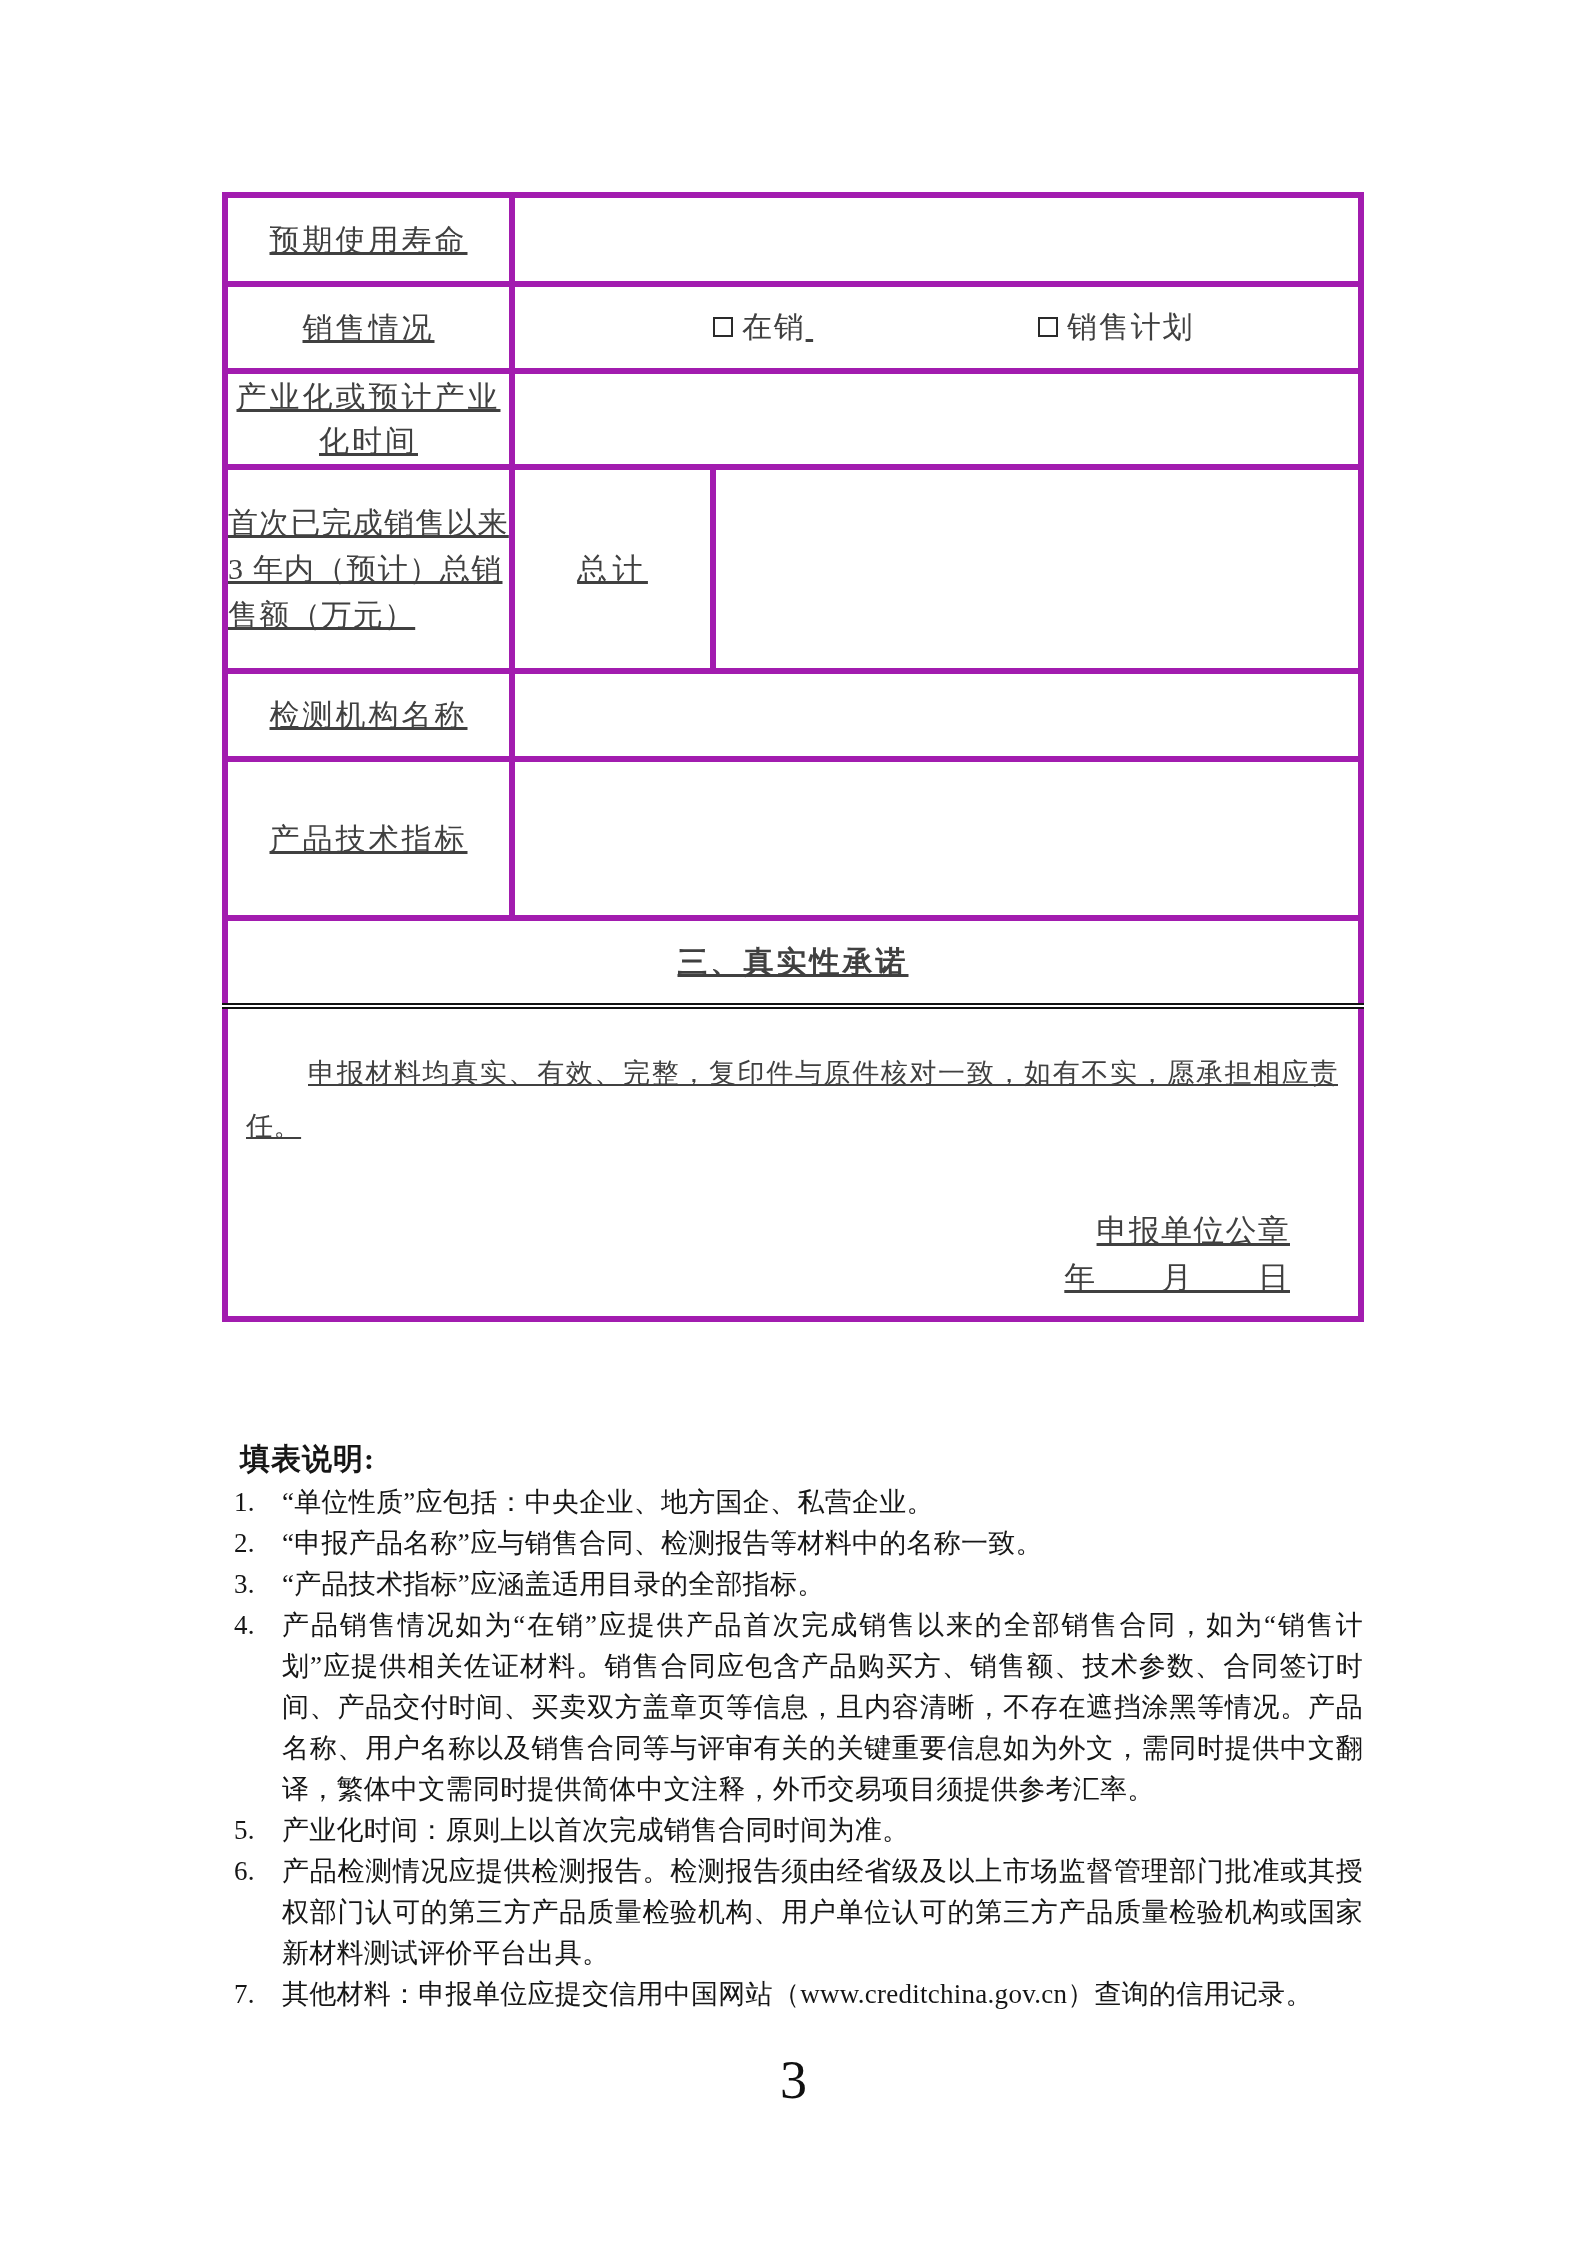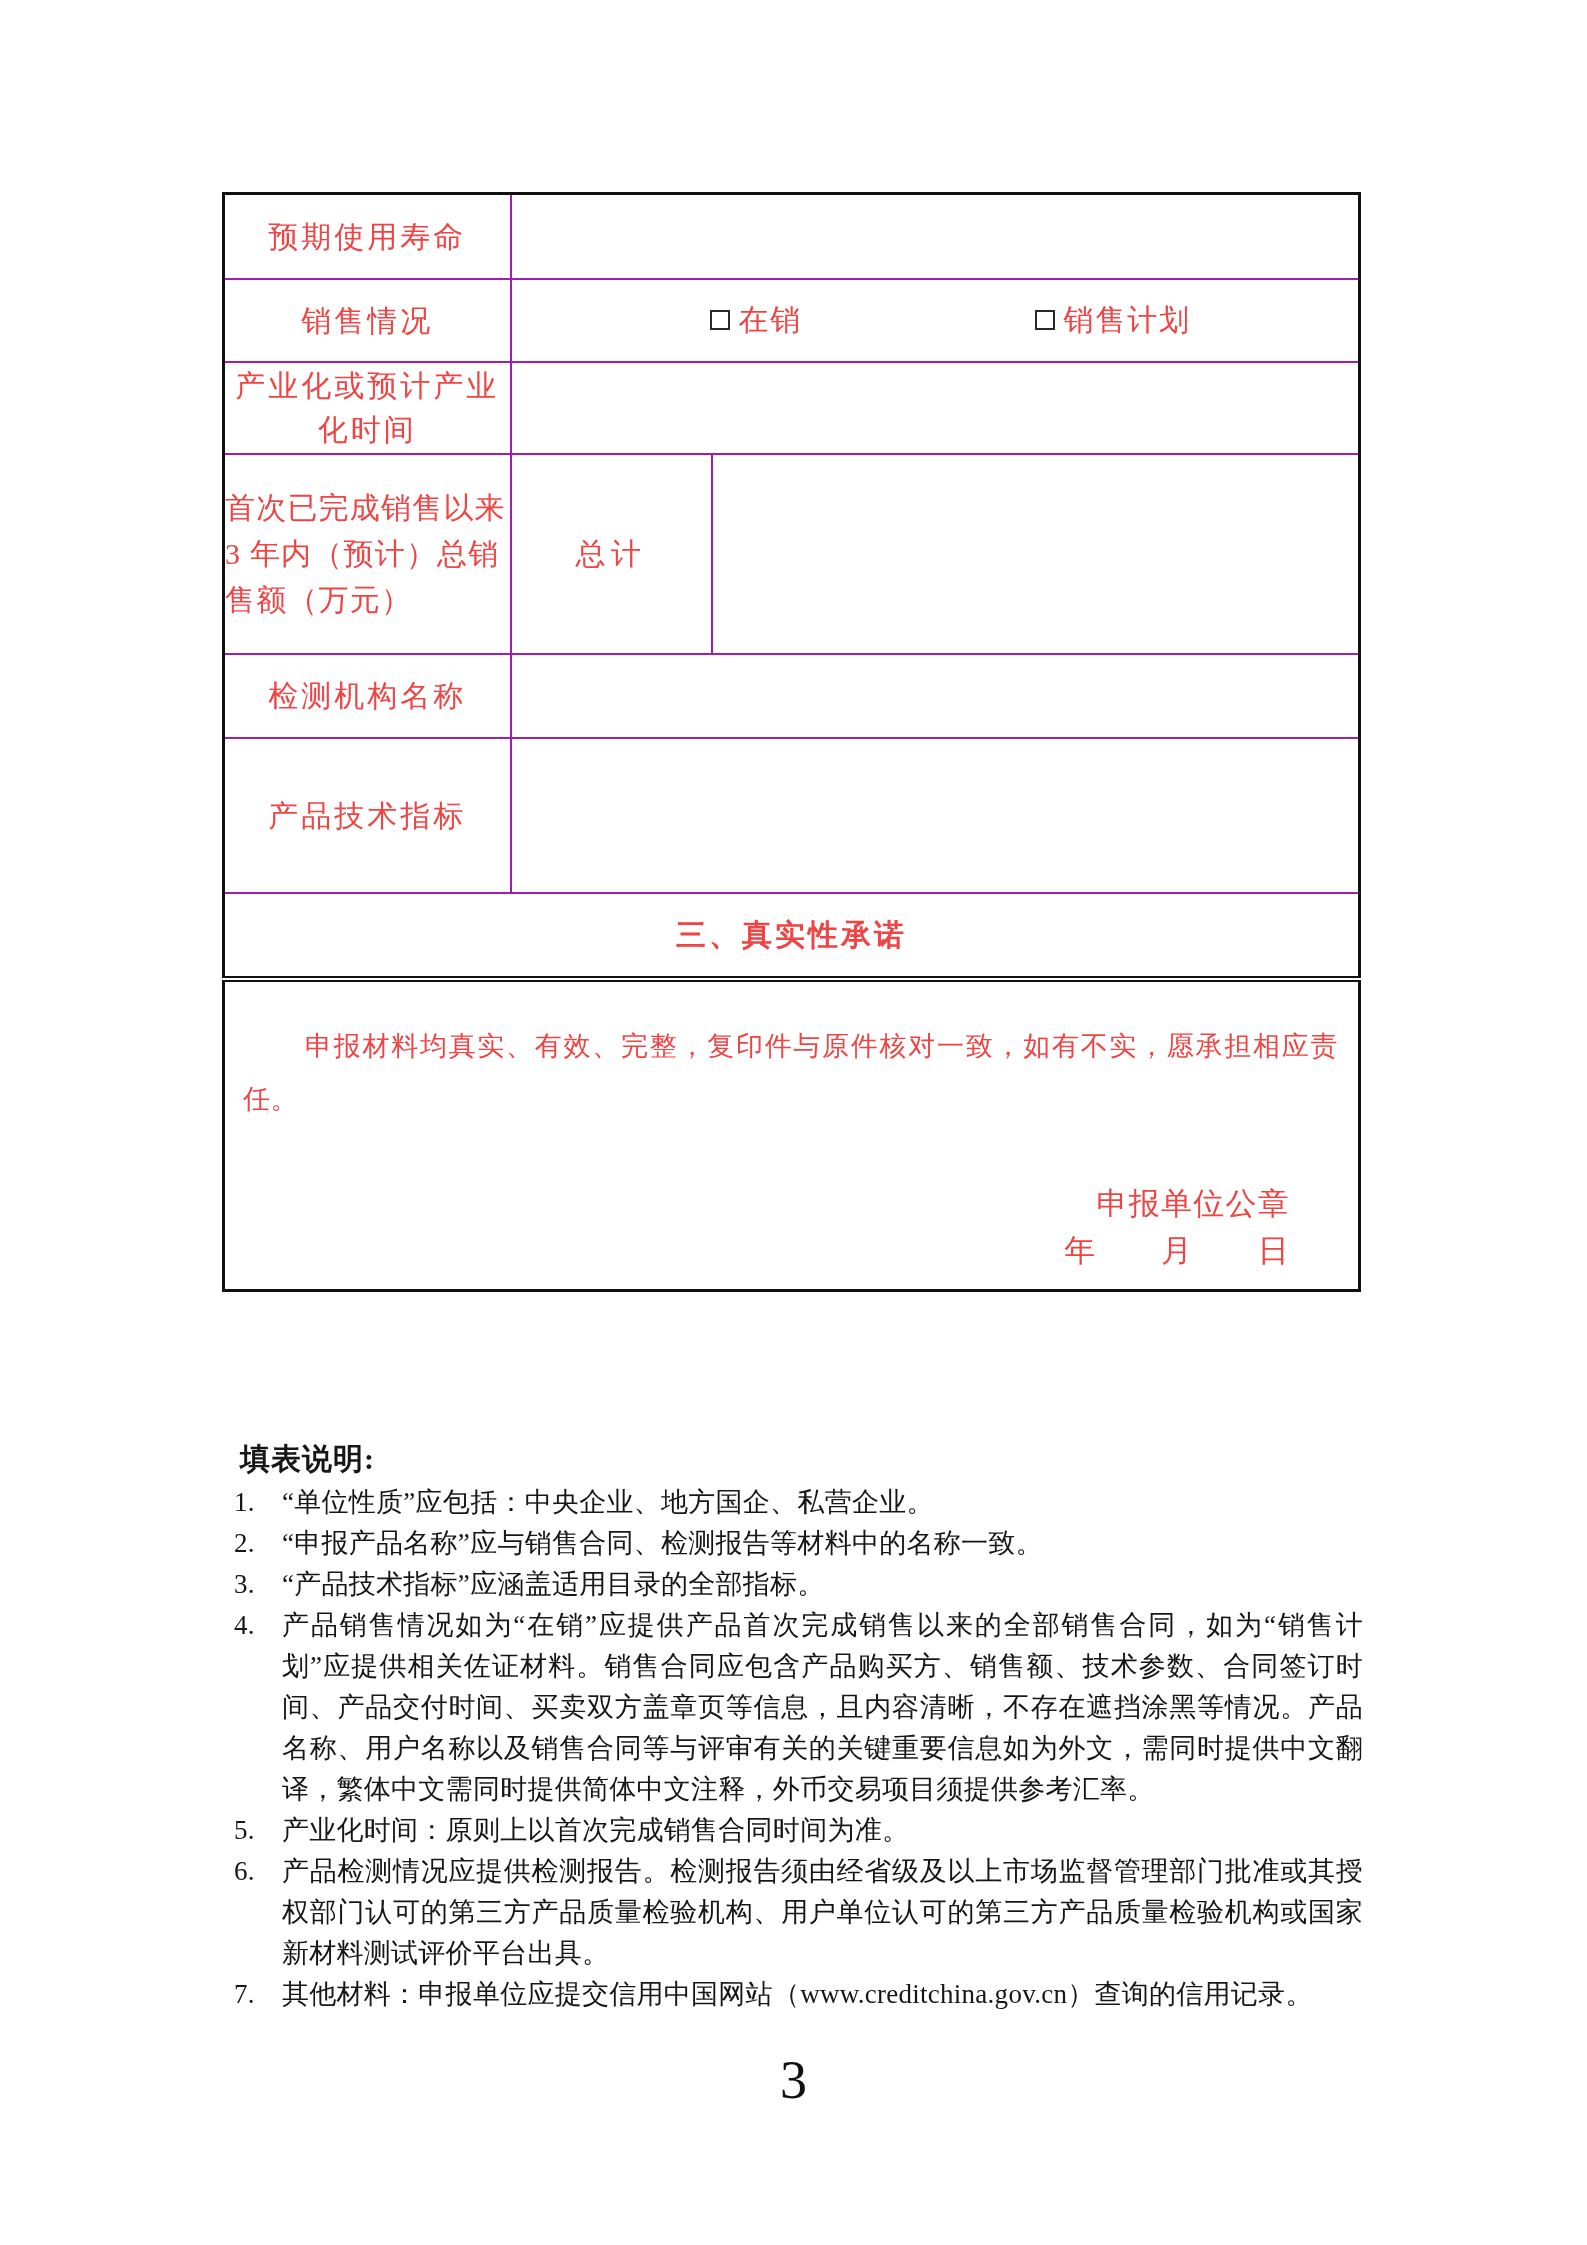--- a/index.html
+++ b/index.html
@@ -14,25 +14,26 @@
   }
 
   
   .form-table {
     position:absolute; left:222px; top:192px;
     width:1136px;
     border-collapse:collapse; table-layout:fixed;
     border:3px solid #111;
   }
   .form-table td {
-    border:2px solid #a21caf;
+    border:6px solid #a21caf;
     padding:0;
     vertical-align:middle;
     font-size:30px;
-    color:#ef4444;
+    color:#404040;
+    text-decoration:underline;
   }
   .lbl {
     text-align:center;
     letter-spacing:0.10em;
     line-height:44px;
     padding:4px 10px;
   }
   .lbl-left {
     text-align:left;
     letter-spacing:0.04em;

